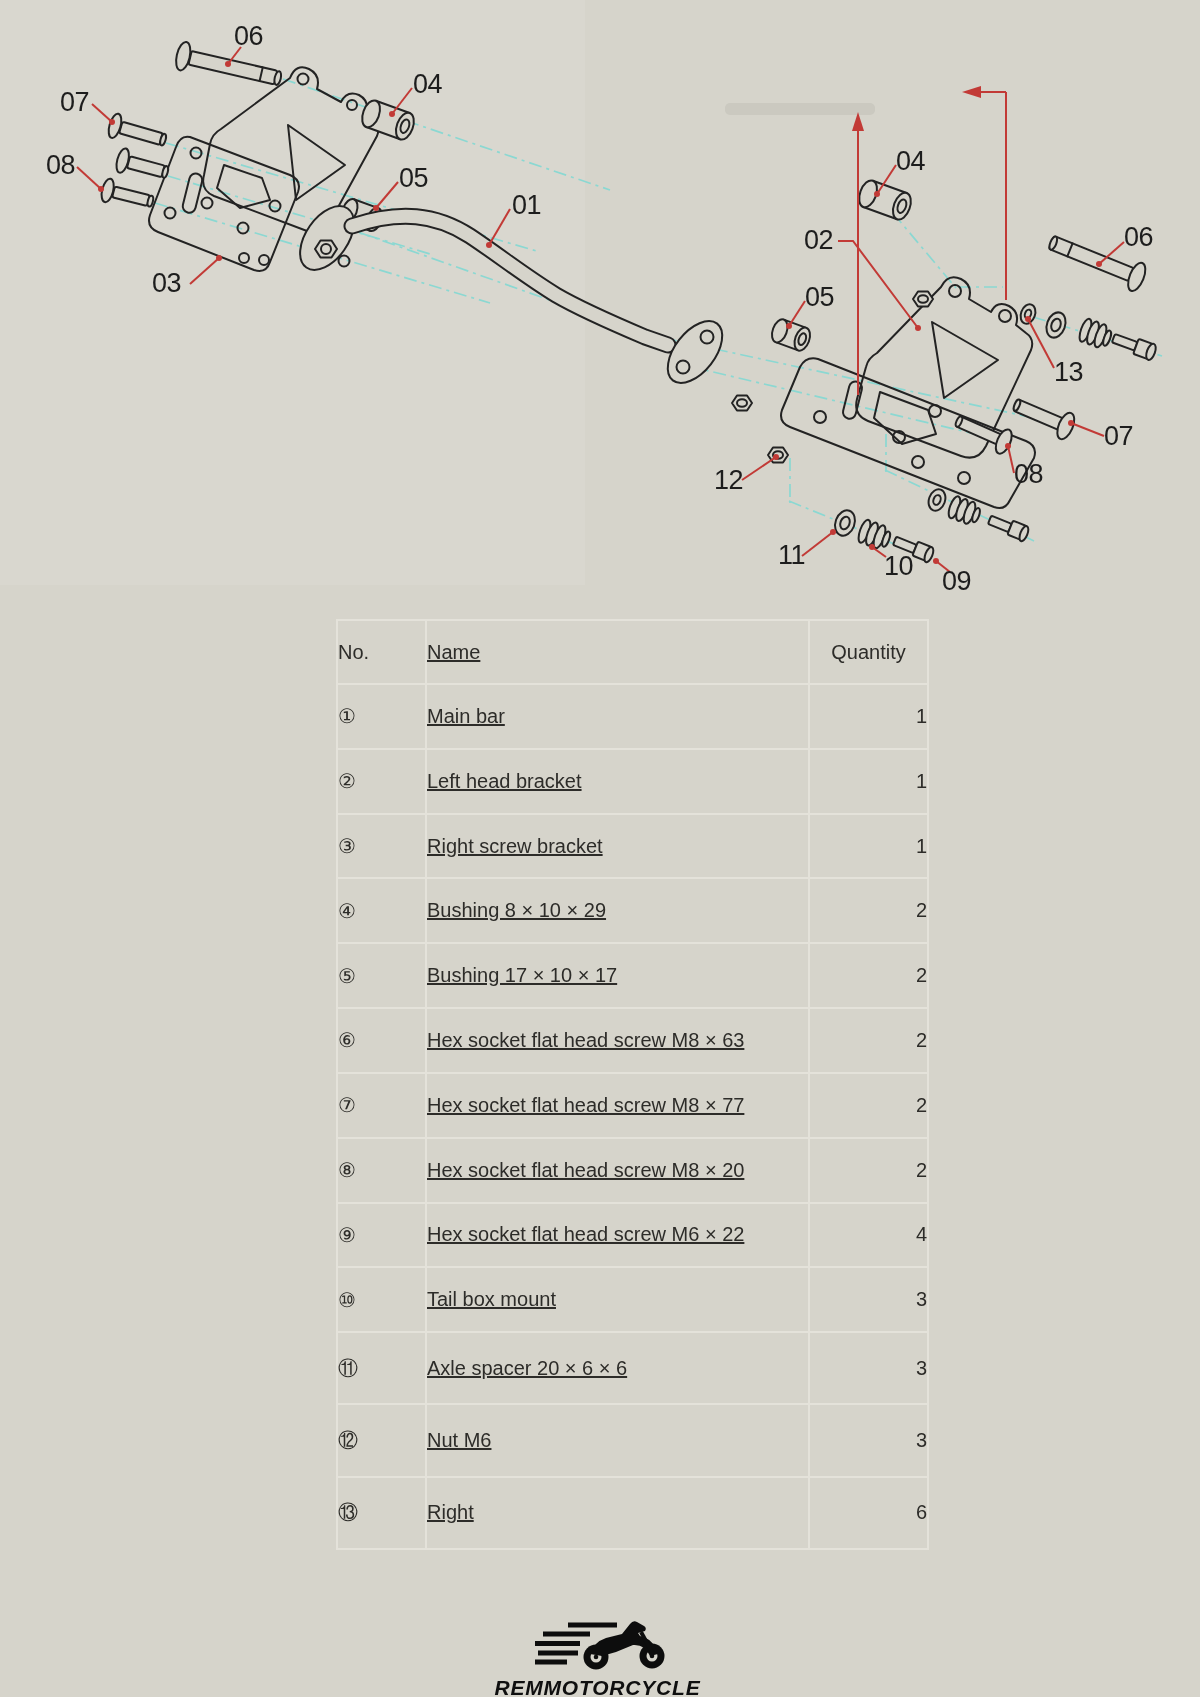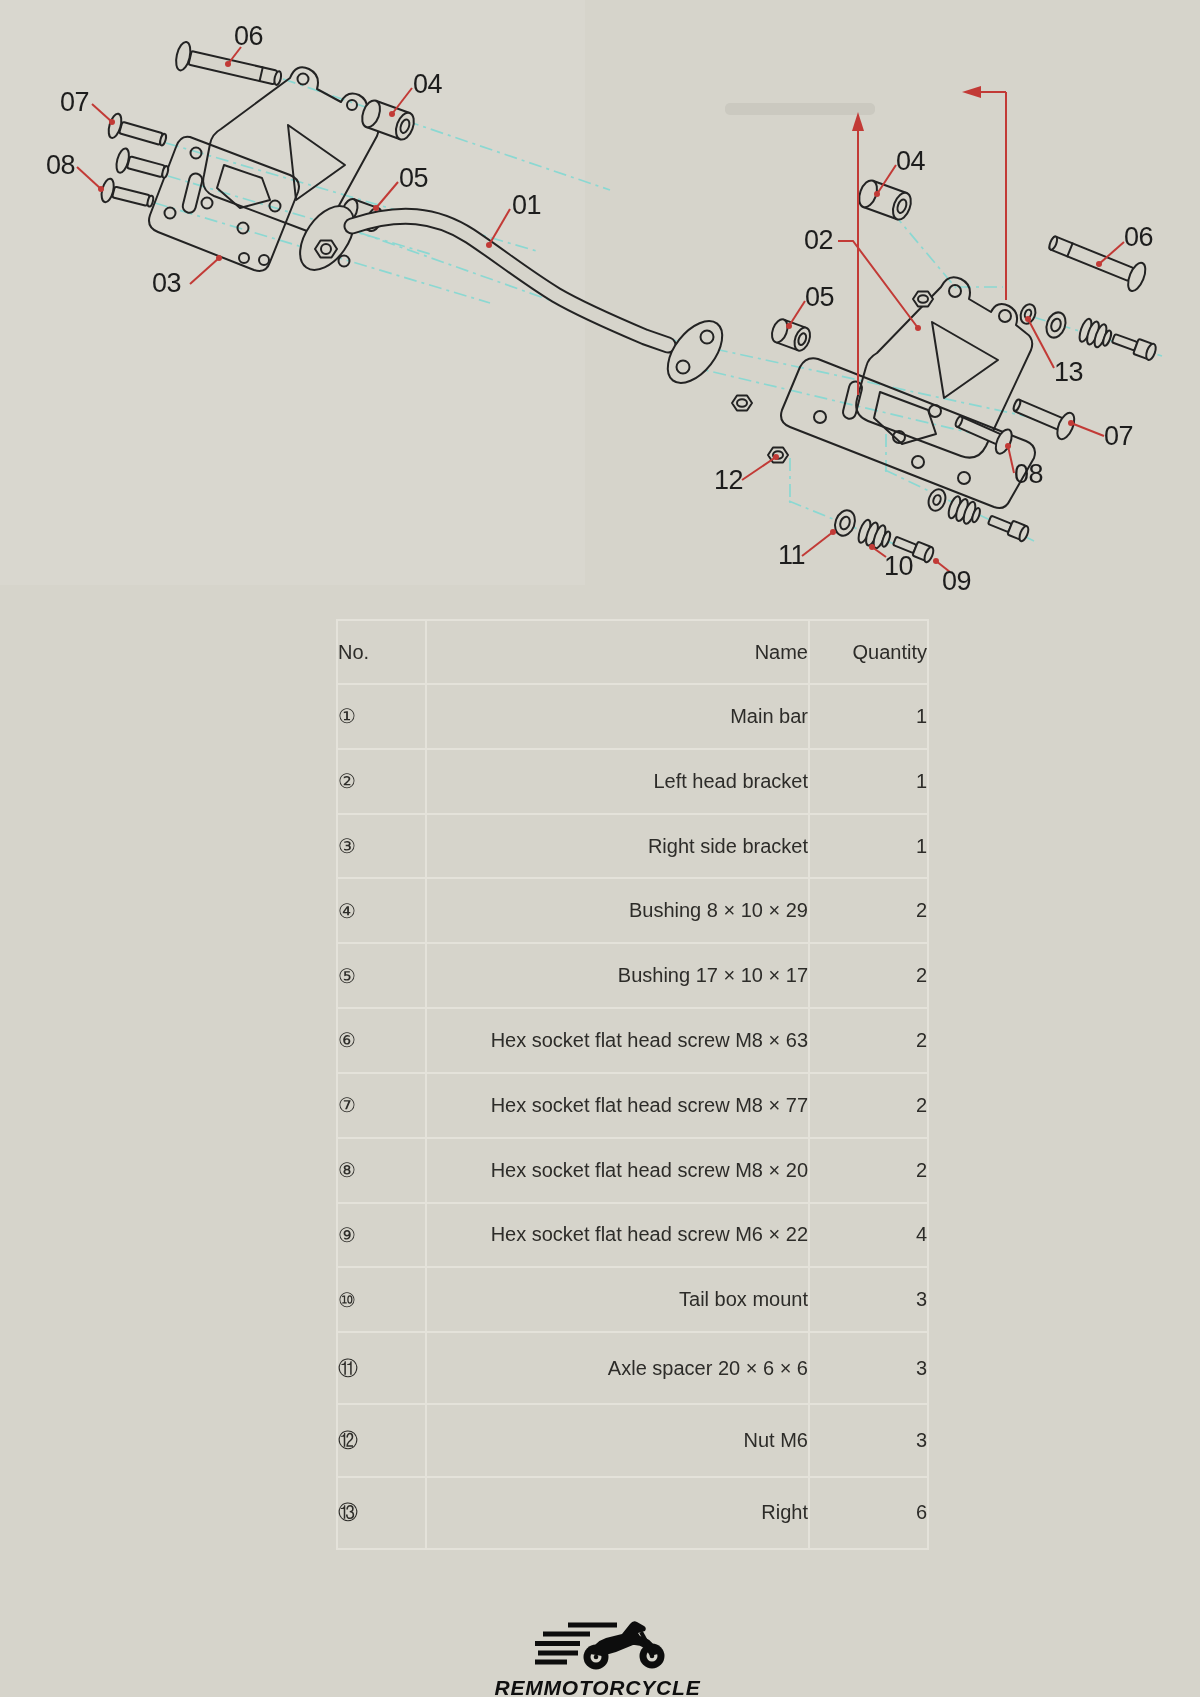--- a/index.html
+++ b/index.html
@@ -22,23 +22,23 @@
   
   #parts-table-wrap{position:absolute;left:336px;top:619px;width:585px;height:931px;}
   table.parts{width:585px;height:931px;border-collapse:collapse;table-layout:fixed;}
   table.parts td,table.parts th{
     border:2px solid #e4e2da;color:#2d2c29;font-size:20px;font-weight:normal;
     vertical-align:middle;padding:0;overflow:hidden;white-space:nowrap;
   }
   tr.hdr{height:64px;}
   td.c-no,th.c-no{width:87px;padding-left:12px;text-align:left;}
   td.c-no{font-size:22px;}
-  td.c-name,th.c-name{width:381px;padding-left:14px;text-align:right;}
+  td.c-name,th.c-name{width:381px;padding-left:14px;text-align:left;text-decoration:underline;}
   td.c-qty{width:117px;text-align:right;padding-right:14px;}
-  th.c-qty{width:117px;text-align:right;padding-left:10px;}
+  th.c-qty{width:117px;text-align:center;padding-left:10px;}
   
   #logo-icon{position:absolute;left:530px;top:1612px;width:140px;height:60px;}
   #brand{
     position:absolute;left:450px;top:1676px;width:295px;text-align:center;
     font-size:21px;font-weight:bold;font-style:italic;letter-spacing:0.8px;color:#0f0f0f;
   }
 </style>
 </head>
 <body>
 
@@ -341,21 +341,21 @@
           <td class="c-name">Main bar</td>
           <td class="c-qty">1</td>
         </tr>
     <tr>
           <td class="c-no">②</td>
           <td class="c-name">Left head bracket</td>
           <td class="c-qty">1</td>
         </tr>
     <tr>
           <td class="c-no">③</td>
-          <td class="c-name">Right side bracket</td>
+          <td class="c-name">Right screw bracket</td>
           <td class="c-qty">1</td>
         </tr>
     <tr>
           <td class="c-no">④</td>
           <td class="c-name">Bushing 8 × 10 × 29</td>
           <td class="c-qty">2</td>
         </tr>
     <tr>
           <td class="c-no">⑤</td>
           <td class="c-name">Bushing 17 × 10 × 17</td>

